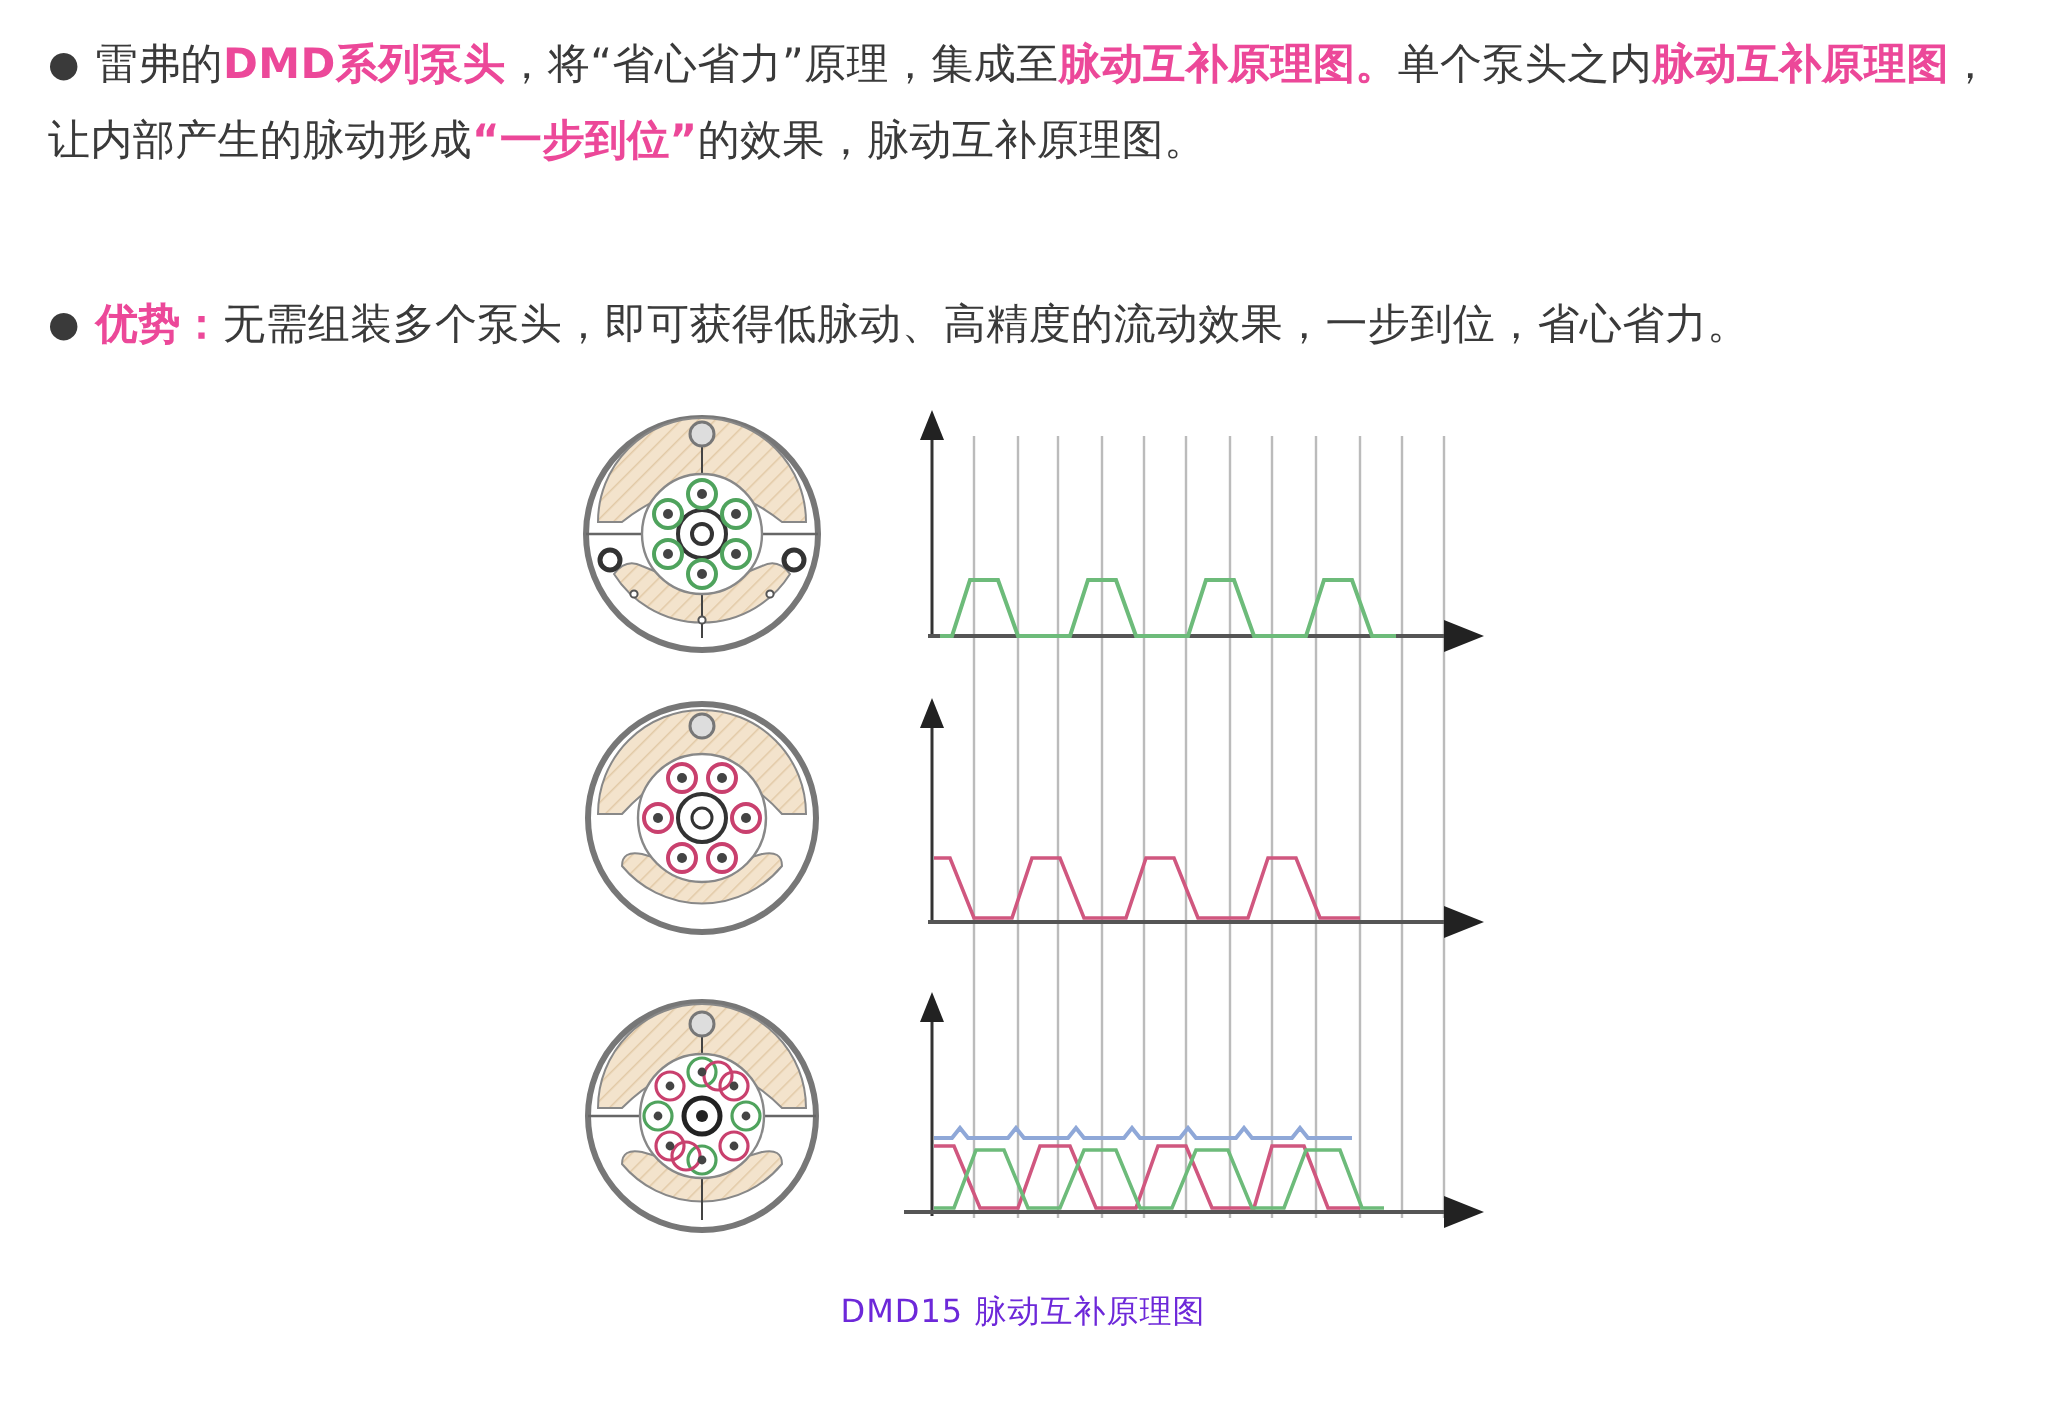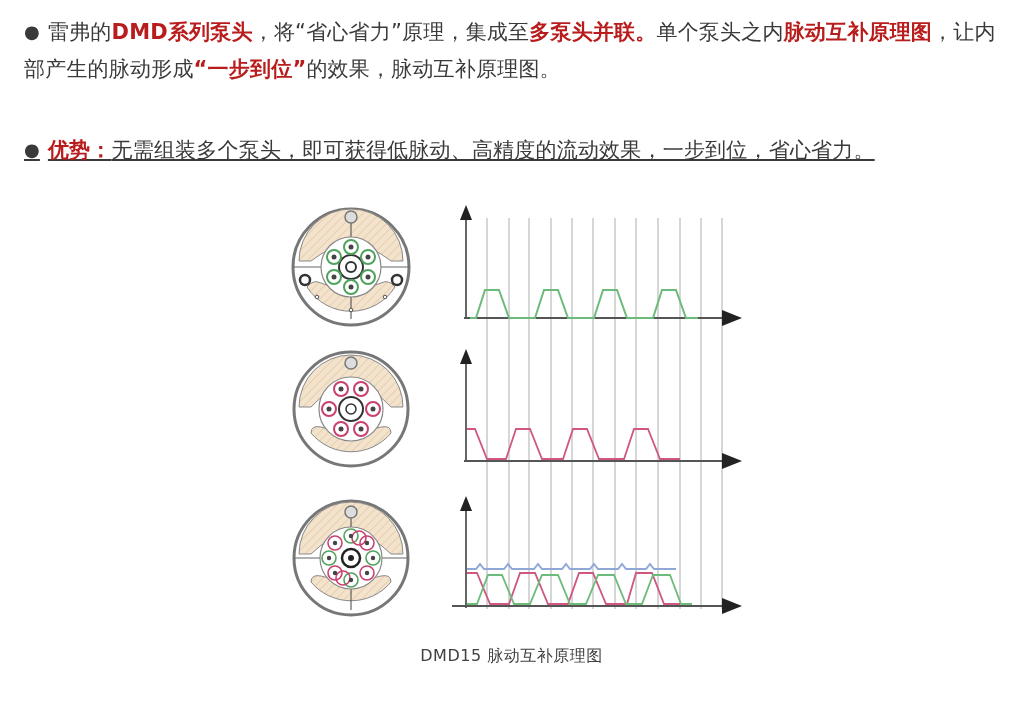--- a/index.html
+++ b/index.html
@@ -6,36 +6,36 @@
   body {
     width: 1023px; height: 702px; overflow: hidden; position: relative;
     font-family: "DejaVu Sans", "Liberation Sans", sans-serif;
     color: #333333;
   }
   .para {
     position: absolute; left: 24px; width: 990px;
     font-size: 21px; line-height: 36px; color: #3a3a3a;
     letter-spacing: 0.2px;
   }
-  .para b { font-weight: bold; color: #b91c1c; }
+  .para b { font-weight: bold; color: #ec4899; }
   #p1 { top: 14px; }
-  #p2 { top: 132px; text-decoration: underline; }
+  #p2 { top: 144px; }
   .bullet { font-size: 18px; margin-right: 8px; position: relative; top: -1px; }
   .figure { position: absolute; left: 280px; top: 196px; width: 480px; height: 430px; }
   .caption {
     position: absolute; left: 0; width: 1023px; top: 646px; text-align: center;
-    font-size: 16px; color: #404040; letter-spacing: 0.5px;
+    font-size: 16px; color: #6d28d9; letter-spacing: 0.5px;
   }
   svg { display: block; }
 </style>
 </head>
 <body>
 
 <div class="para" id="p1">
-  <span class="bullet">●</span><span>雷弗的</span><b>DMD系列泵头</b><span>，将“省心省力”原理，集成至</span><b>多泵头并联。</b><span>单个泵头之内</span><b>脉动互补原理图</b><span>，让内部产生的脉动形成</span><b>“一步到位”</b><span>的效果，脉动互补原理图。</span>
+  <span class="bullet">●</span><span>雷弗的</span><b>DMD系列泵头</b><span>，将“省心省力”原理，集成至</span><b>脉动互补原理图。</b><span>单个泵头之内</span><b>脉动互补原理图</b><span>，让内部产生的脉动形成</span><b>“一步到位”</b><span>的效果，脉动互补原理图。</span>
 </div>
 
 <div class="para" id="p2">
   <span class="bullet">●</span><b>优势：</b><span>无需组装多个泵头，即可获得低脉动、高精度的流动效果，一步到位，省心省力。</span>
 </div>
 
 <div class="figure">
   <svg width="480" height="430" viewBox="0 0 480 430">
     <defs>
       <pattern id="hatch" width="6" height="6" patternUnits="userSpaceOnUse" patternTransform="rotate(45)">

